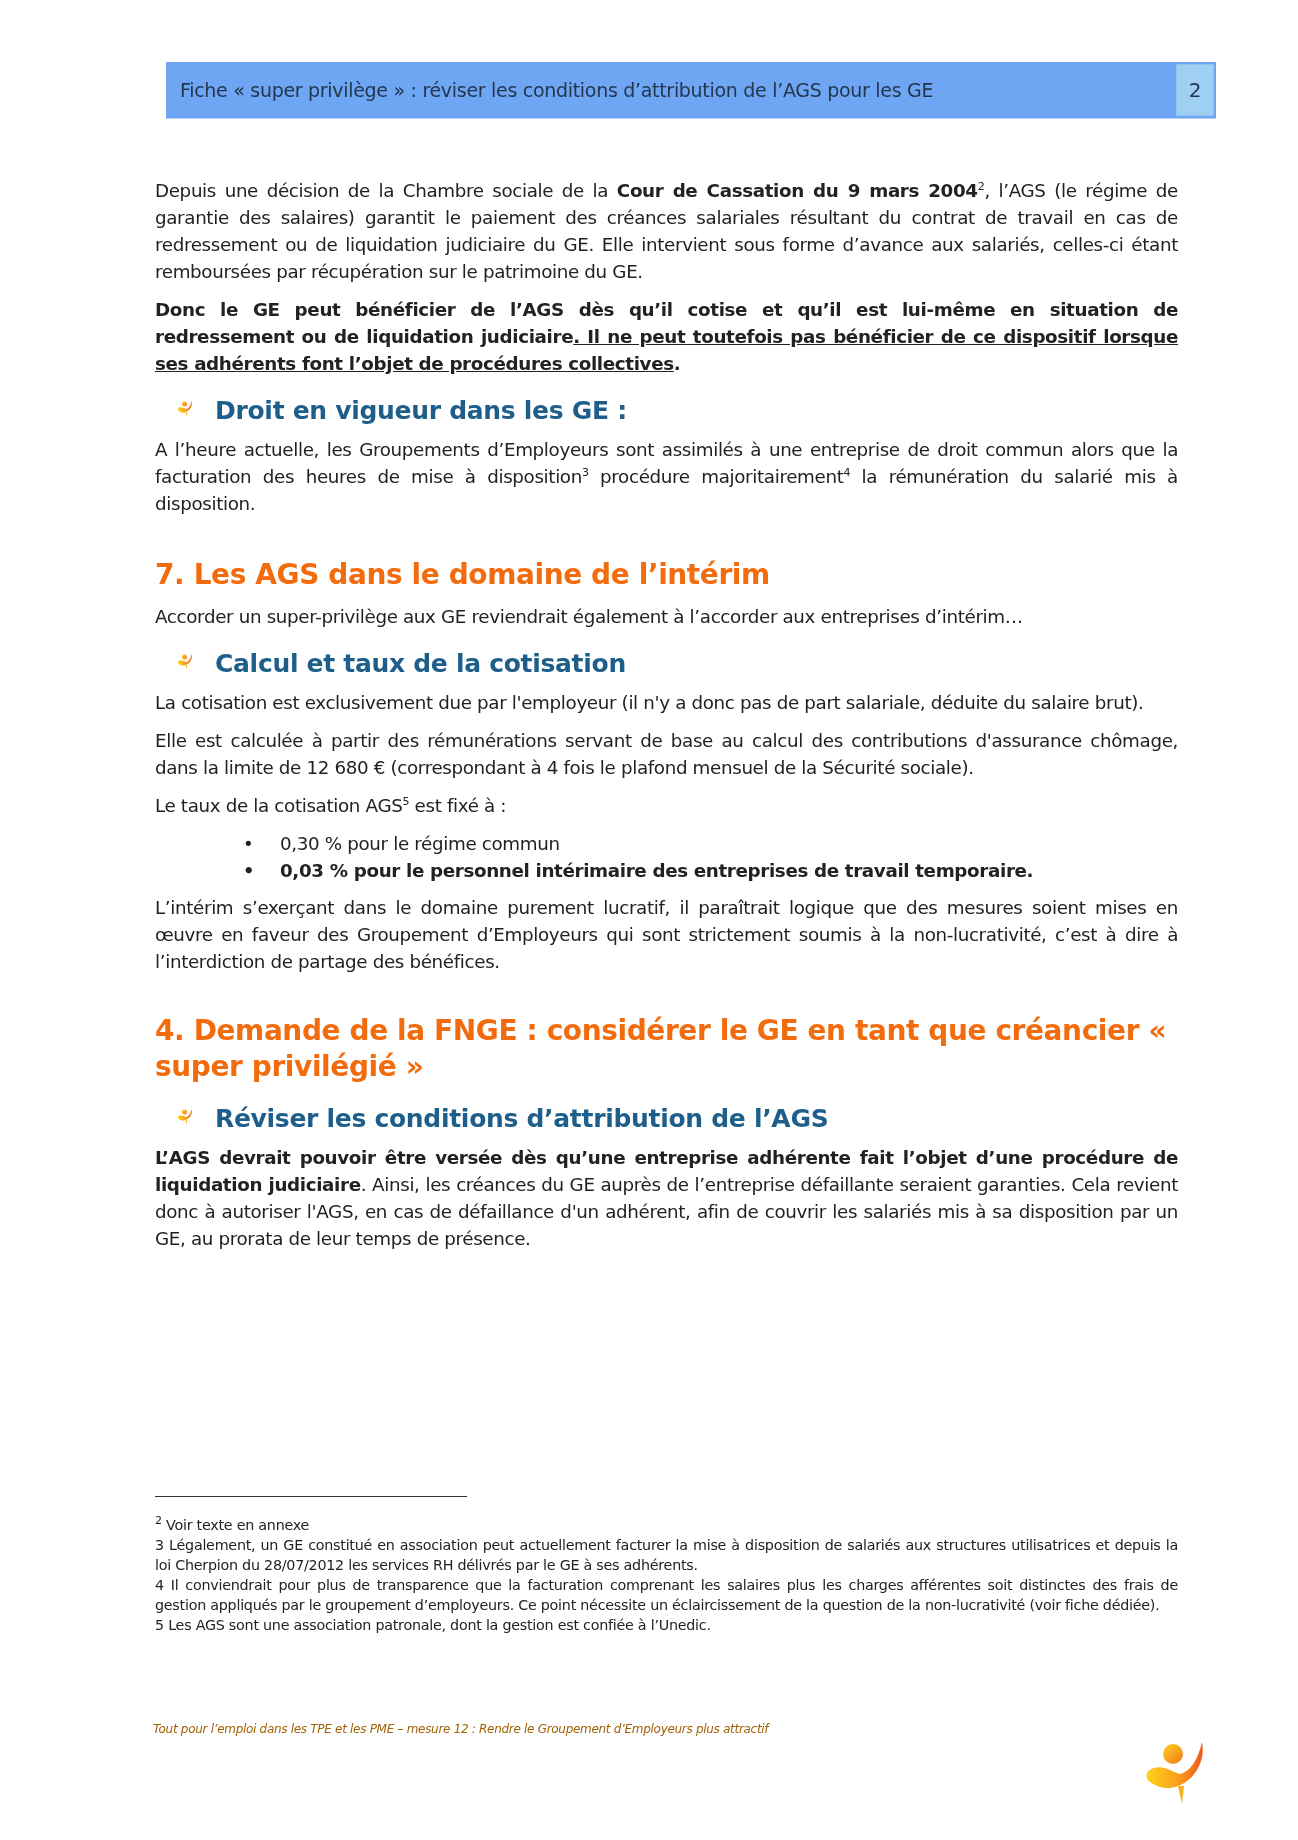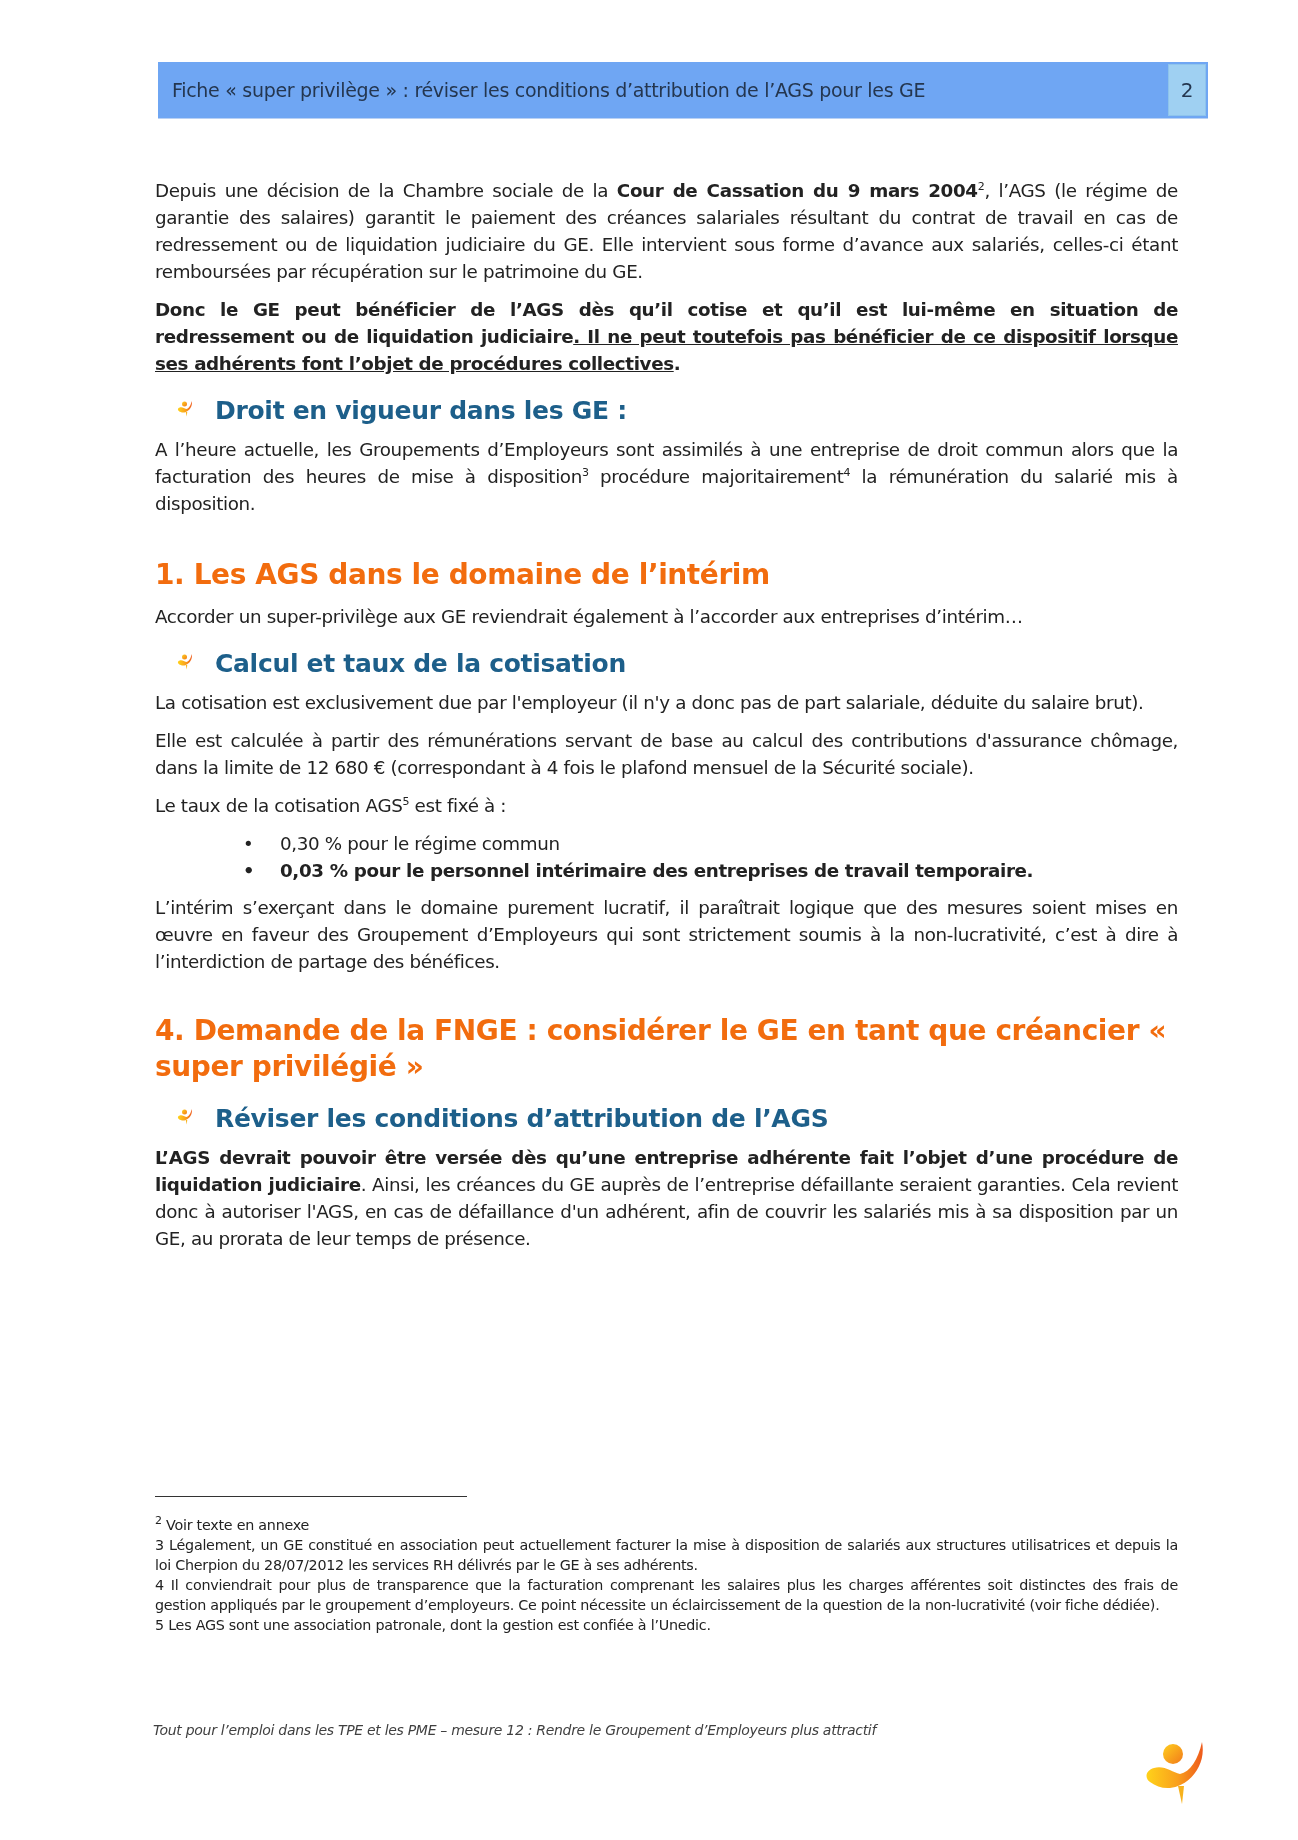--- a/index.html
+++ b/index.html
@@ -2,21 +2,21 @@
 <html><head>
   <meta charset="utf-8">
   <style>
     html, body { margin: 0; padding: 0; background: #ffffff; }
     body {
       width: 1298px; height: 1840px; position: relative; overflow: hidden;
       font-family: "DejaVu Sans", "Liberation Sans", sans-serif;
       color: #222222;
     }
     .header {
-      position: absolute; left: 158px; top: 62px; width: 1050px; height: 57px;
+      position: absolute; left: 166px; top: 62px; width: 1050px; height: 57px;
       background: #6fa6f3; border-bottom: 1px solid #b9d1f4; box-sizing: border-box;
       display: flex; align-items: center; justify-content: center;
     }
     .header-title {
       padding-left: 14px; font-size: 19px; color: #24364f; letter-spacing: -0.3px;
       flex: 1; white-space: nowrap;
     }
     .header-page {
       width: 38px; height: 52px; margin-right: 2px; background: #9fd0f2;
       border: 1px solid #8ec4ec; box-sizing: border-box;
@@ -48,21 +48,21 @@
     .footnote-rule {
       position: absolute; left: 155px; top: 1496px; width: 312px; height: 1px; background: #333;
     }
     .footnotes {
       position: absolute; left: 155px; top: 1515px; width: 1023px;
       font-size: 14.3px; line-height: 20px; letter-spacing: -0.25px; color: #222;
     }
     .footnotes div { text-align: justify; }
     .footer {
       position: absolute; left: 153px; top: 1722px; font-style: italic;
-      font-size: 14px; color: #404040; letter-spacing: -0.3px; white-space: nowrap;
+      font-size: 12px; color: #a16207; letter-spacing: -0.3px; white-space: nowrap;
     }
     .logo { position: absolute; left: 1142px; top: 1742px; width: 66px; height: 80px; }
   </style>
 </head>
 <body>
 
 <svg width="0" height="0" style="position:absolute">
   <defs>
     <linearGradient id="gswoosh" x1="0" y1="0" x2="1" y2="0">
       <stop offset="0" stop-color="#ffd21a"></stop>
@@ -92,21 +92,21 @@
   <p class="b"><span>Donc le GE peut bénéficier de l’AGS dès qu’il cotise et qu’il est lui-même en situation de redressement ou de liquidation judiciaire</span><span class="u">. Il ne peut toutefois pas bénéficier de ce dispositif lorsque ses adhérents font l’objet de procédures collectives</span><span>.</span></p>
 
   <div class="subhead">
     <svg class="bullet-icon" viewBox="0 0 66 80">
         <use href="#logo-sym"></use>
       </svg>
     <span>Droit en vigueur dans les GE :</span>
   </div>
   <p><span>A l’heure actuelle, les Groupements d’Employeurs sont assimilés à une entreprise de droit commun alors que la facturation des heures de mise à disposition</span><sup>3</sup><span> procédure majoritairement</span><sup>4</sup><span> la rémunération du salarié mis à disposition.</span></p>
 
-  <h2>1. Les AGS dans le domaine de l’intérim</h2>
+  <h2>7. Les AGS dans le domaine de l’intérim</h2>
   <p>Accorder un super-privilège aux GE reviendrait également à l’accorder aux entreprises d’intérim…</p>
 
   <div class="subhead">
     <svg class="bullet-icon" viewBox="0 0 66 80">
         <use href="#logo-sym"></use>
       </svg>
     <span>Calcul et taux de la cotisation</span>
   </div>
   <p>La cotisation est exclusivement due par l'employeur (il n'y a donc pas de part salariale, déduite du salaire brut).</p>
   <p>Elle est calculée à partir des rémunérations servant de base au calcul des contributions d'assurance chômage, dans la limite de 12 680 € (correspondant à 4 fois le plafond mensuel de la Sécurité sociale).</p>

